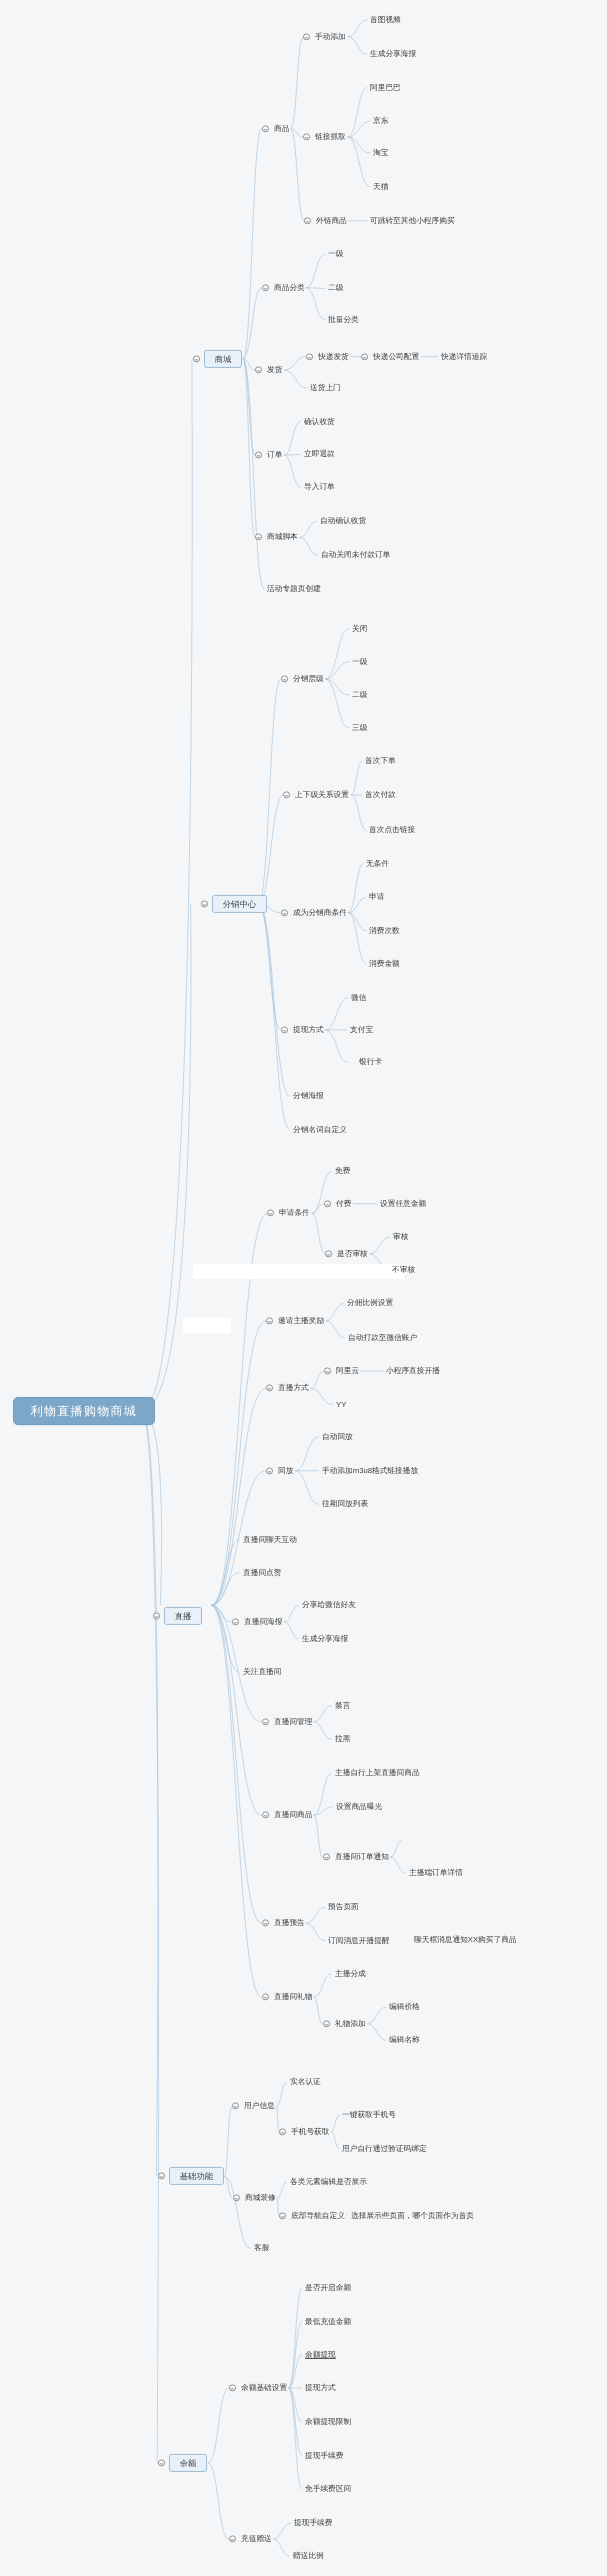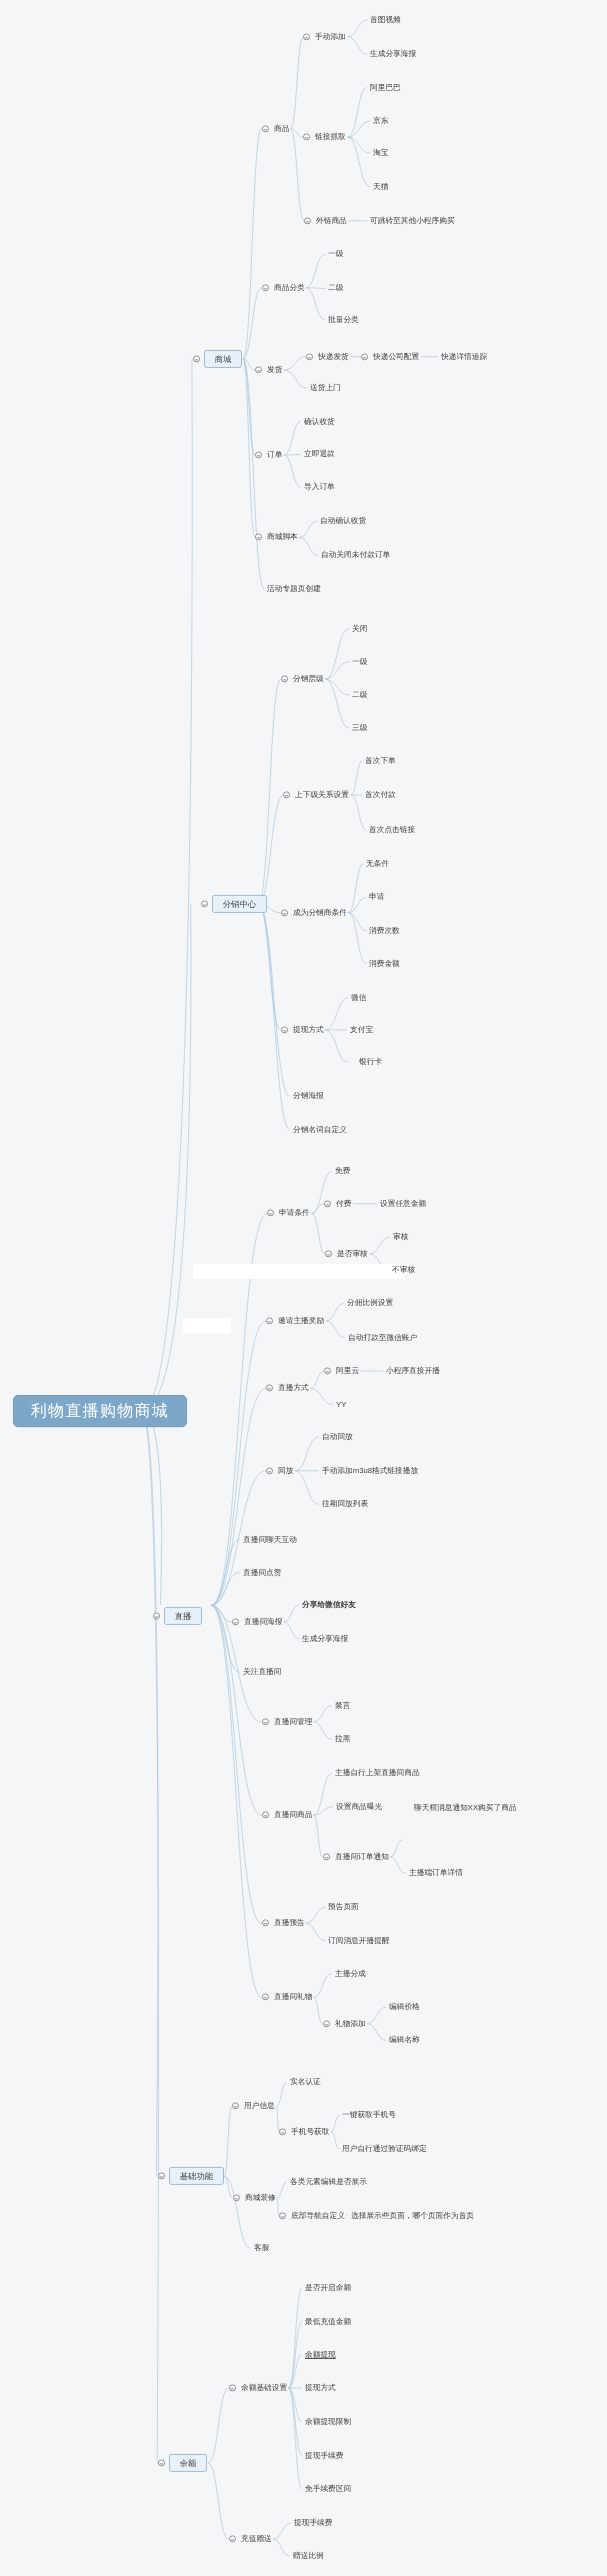--- a/index.html
+++ b/index.html
@@ -5,21 +5,21 @@
   html,body{margin:0;padding:0;}
   body{font-family:"Liberation Sans","DejaVu Sans",sans-serif;}
   #canvas{position:relative;width:608px;height:2576px;background:#f5f6f7;overflow:hidden;}
   #edges{position:absolute;left:0;top:0;pointer-events:none;}
   .node{position:absolute;transform:translateY(-50%);white-space:nowrap;color:#3c3c3c;
         font-size:7.7px;line-height:1;cursor:default;}
   .node.text{padding:1.3px 0;}
   .node.box{background:#e8f1f9;border:0.6px solid #9cbad2;border-radius:2.6px;
             padding:3.9px 9.7px;font-size:8.4px;color:#3a3a3a;}
   .node.root{background:#7da7c8;border:0.6px solid #6f9cbf;color:#ffffff;border-radius:5.1px;
-             padding:7px 16.7px;font-size:16px;letter-spacing:1.3px;box-shadow:0 0.6px 1.3px rgba(0,0,0,0.08);}
+             padding:7px 16.7px;font-size:12px;letter-spacing:1.3px;box-shadow:0 0.6px 1.3px rgba(0,0,0,0.08);}
   .collapse{position:absolute;left:-12.2px;top:50%;transform:translateY(-50%);
             width:7px;height:7px;border:0.6px solid #8f8f8f;border-radius:50%;background:#fdfdfd;box-sizing:border-box;}
   .collapse::after{content:"";position:absolute;left:1.3px;right:1.3px;top:2.6px;height:0.6px;background:#8f8f8f;}
   .patch{position:absolute;background:#ffffff;}
 </style>
 </head>
 <body>
 
 <div id="canvas">
   <svg id="edges" width="608" height="2576" viewBox="0 0 944 4002">
@@ -208,31 +208,31 @@
     <div class="node text" style="left: 336px; top: 1371px;"><span>阿里云</span><span class="collapse"></span></div>
     <div class="node text" style="left: 386px; top: 1371px;"><span>小程序直接开播</span></div>
     <div class="node text" style="left: 336px; top: 1405px;"><span>YY</span></div>
     <div class="node text" style="left: 278px; top: 1471px;"><span>回放</span><span class="collapse"></span></div>
     <div class="node text" style="left: 322px; top: 1437px;"><span>自动回放</span></div>
     <div class="node text" style="left: 322px; top: 1471px;"><span>手动添加m3u8格式链接播放</span></div>
     <div class="node text" style="left: 322px; top: 1504px;"><span>往期回放列表</span></div>
     <div class="node text" style="left: 243px; top: 1540px;"><span>直播间聊天互动</span></div>
     <div class="node text" style="left: 243px; top: 1573px;"><span>直播间点赞</span></div>
     <div class="node text" style="left: 244px; top: 1622px;"><span>直播间海报</span><span class="collapse"></span></div>
-    <div class="node text" style="left: 302px; top: 1605px; font-weight: bold;"><span>分享给微信好友</span></div>
+    <div class="node text" style="left: 302px; top: 1605px;"><span>分享给微信好友</span></div>
     <div class="node text" style="left: 302px; top: 1639px;"><span>生成分享海报</span></div>
     <div class="node text" style="left: 243px; top: 1672px;"><span>关注直播间</span></div>
     <div class="node text" style="left: 274px; top: 1722px;"><span>直播间管理</span><span class="collapse"></span></div>
     <div class="node text" style="left: 335px; top: 1706px;"><span>禁言</span></div>
     <div class="node text" style="left: 335px; top: 1739px;"><span>拉黑</span></div>
     <div class="node text" style="left: 274px; top: 1815px;"><span>直播间商品</span><span class="collapse"></span></div>
     <div class="node text" style="left: 335px; top: 1773px;"><span>主播自行上架直播间商品</span></div>
     <div class="node text" style="left: 336px; top: 1807px;"><span>设置商品曝光</span></div>
     <div class="node text" style="left: 335px; top: 1857px;"><span>直播间订单通知</span><span class="collapse"></span></div>
-    <div class="node text" style="left: 406px; top: 1808px; padding-left: 8px;"><span>聊天框消息通知XX购买了商品</span></div>
+    <div class="node text" style="left: 406px; top: 1940px; padding-left: 8px;"><span>聊天框消息通知XX购买了商品</span></div>
     <div class="node text" style="left: 409px; top: 1873px;"><span>主播端订单详情</span></div>
     <div class="node text" style="left: 274px; top: 1923px;"><span>直播预告</span><span class="collapse"></span></div>
     <div class="node text" style="left: 328px; top: 1907px;"><span>预告页面</span></div>
     <div class="node text" style="left: 328px; top: 1941px;"><span>订阅消息开播提醒</span></div>
     <div class="node text" style="left: 274px; top: 1997px;"><span>直播间礼物</span><span class="collapse"></span></div>
     <div class="node text" style="left: 335px; top: 1974px;"><span>主播分成</span></div>
     <div class="node text" style="left: 335px; top: 2024px;"><span>礼物添加</span><span class="collapse"></span></div>
     <div class="node text" style="left: 389px; top: 2007px;"><span>编辑价格</span></div>
     <div class="node text" style="left: 389px; top: 2040px;"><span>编辑名称</span></div>
     <div class="node box" style="left: 169px; top: 2176px;"><span>基础功能</span><span class="collapse"></span></div>

